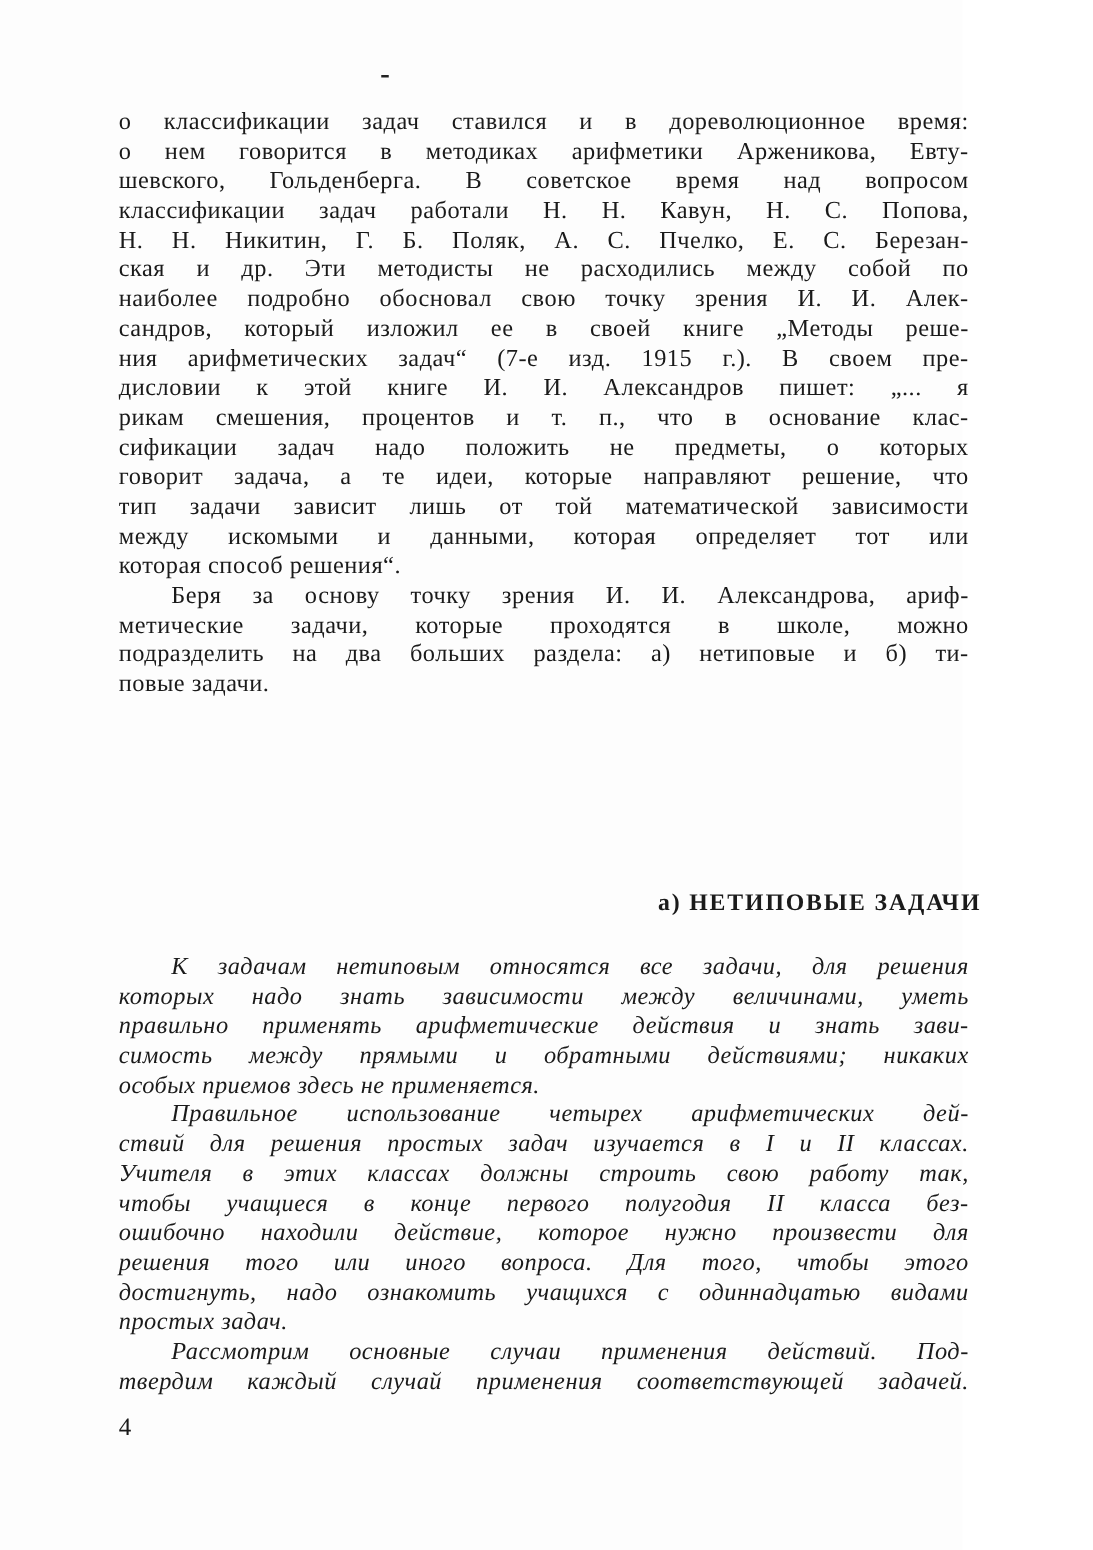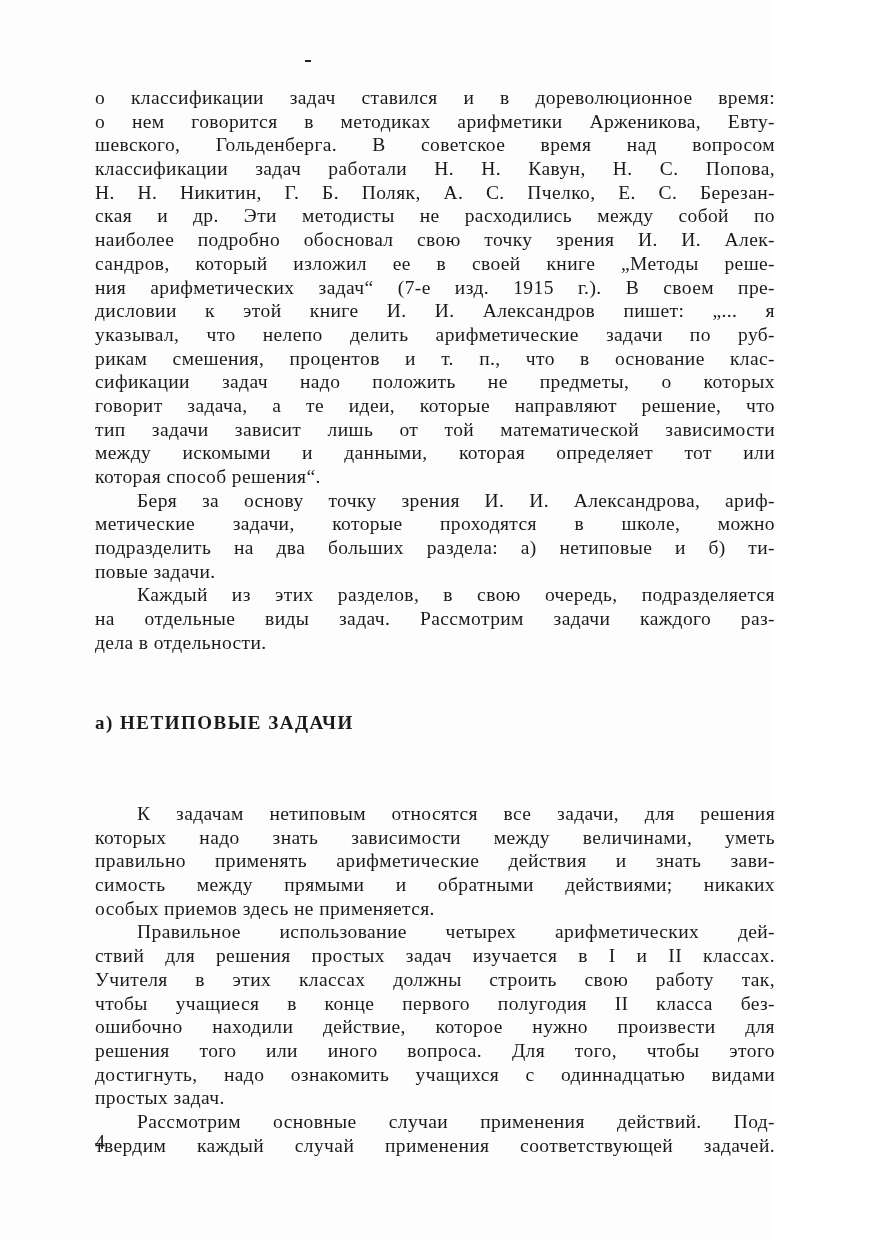--- a/index.html
+++ b/index.html
@@ -60,21 +60,21 @@
       white-space: normal;
     }
     .line.last .line-inner {
       text-align-last: left;
     }
     .heading {
       position: absolute;
       left: 95px;
       width: 690px;
       top: 709px;
-      text-align: left;
+      text-align: right;
       font-size: 19px;
       font-weight: bold;
       letter-spacing: 1.5px;
       line-height: 28px;
     }
     .page-number {
       position: absolute;
       left: 95px;
       top: 1130px;
       font-size: 20px;
@@ -115,23 +115,20 @@
       <span class="line">
           <span class="line-inner">сандров, который изложил ее в своей книге „Методы реше-</span>
         </span>
       <span class="line">
           <span class="line-inner">ния арифметических задач“ (7-е изд. 1915 г.). В своем пре-</span>
         </span>
       <span class="line">
           <span class="line-inner">дисловии к этой книге И. И. Александров пишет: „... я</span>
         </span>
       <span class="line">
-          <span class="line-inner">указывал, что нелепо делить арифметические задачи по руб-</span>
-        </span>
-      <span class="line">
           <span class="line-inner">рикам смешения, процентов и т. п., что в основание клас-</span>
         </span>
       <span class="line">
           <span class="line-inner">сификации задач надо положить не предметы, о которых</span>
         </span>
       <span class="line">
           <span class="line-inner">говорит задача, а те идеи, которые направляют решение, что</span>
         </span>
       <span class="line">
           <span class="line-inner">тип задачи зависит лишь от той математической зависимости</span>
@@ -152,36 +149,25 @@
           <span class="line-inner">метические задачи, которые проходятся в школе, можно</span>
         </span>
       <span class="line">
           <span class="line-inner">подразделить на два больших раздела: а) нетиповые и б) ти-</span>
         </span>
       <span class="line last">
           <span class="line-inner">повые задачи.</span>
         </span>
     </div>
 
-    <div>
-      <span class="line indent">
-          <span class="line-inner">Каждый из этих разделов, в свою очередь, подразделяется</span>
-        </span>
-      <span class="line">
-          <span class="line-inner">на отдельные виды задач. Рассмотрим задачи каждого раз-</span>
-        </span>
-      <span class="line last">
-          <span class="line-inner">дела в отдельности.</span>
-        </span>
-    </div>
   </div>
 
   <div class="heading">а) НЕТИПОВЫЕ ЗАДАЧИ</div>
 
-  <div class="text-block" style="top: 802px;">
+  <div class="text-block" style="top: 762px; font-style: italic;">
     <div>
       <span class="line indent">
           <span class="line-inner">К задачам нетиповым относятся все задачи, для решения</span>
         </span>
       <span class="line">
           <span class="line-inner">которых надо знать зависимости между величинами, уметь</span>
         </span>
       <span class="line">
           <span class="line-inner">правильно применять арифметические действия и знать зави-</span>
         </span>

